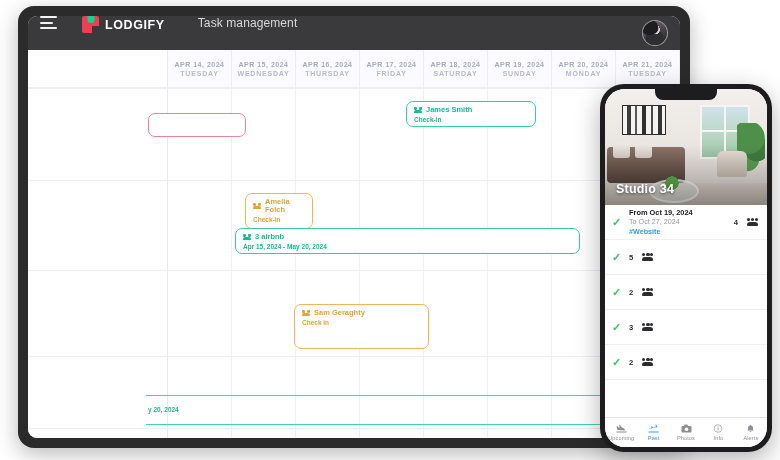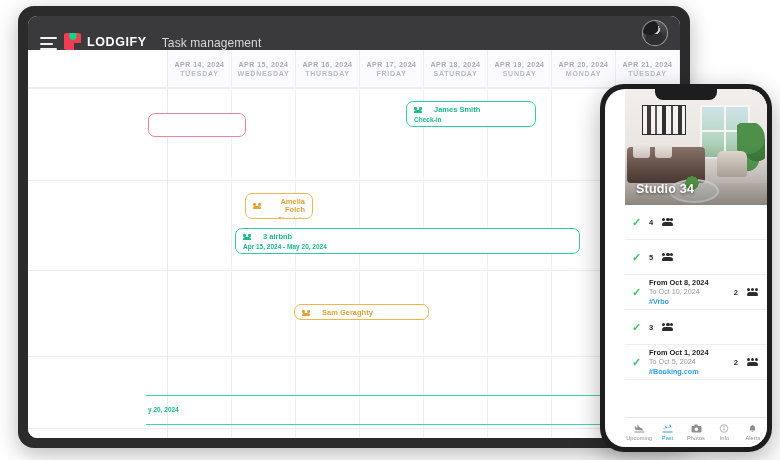--- a/index.html
+++ b/index.html
@@ -14,22 +14,22 @@
     background:#2b2b2b; border-radius:16px; padding:0;
     box-shadow:0 6px 22px rgba(0,0,0,.28);
   }
   .tablet-screen {
     position:absolute; left:10px; top:10px; right:10px; bottom:10px;
     background:#ffffff; border-radius:9px; overflow:hidden;
   }
 
   
   .topbar {
-    height:34px; background:#3a3a3c; display:flex; align-items:flex-end;
-    padding:0 12px; gap:7px; position:relative;
+    height:34px; background:#3a3a3c; display:flex; align-items:flex-start;
+    padding:0 12px; gap:25px; position:relative;
   }
   .burger { width:17px; height:13px; display:flex; flex-direction:column;
             justify-content:space-between; cursor:pointer; }
   .burger i { display:block; height:2px; background:#f2f2f2; border-radius:1px; }
   .burger i:nth-child(2){ width:78%; }
   .burger i:nth-child(3){ width:100%; }
 
   .brand { display:flex; align-items:center; gap:6px; }
   .logo-mark { position:relative; width:17px; height:17px; }
   .logo-mark .sq { position:absolute; left:0; top:0; width:17px; height:17px;
@@ -77,21 +77,21 @@
   .grid-cols .gc-first { width:140px; flex:0 0 140px; border-right:1px solid #e8e8ee; }
   .grid-cols .gc { flex:1 1 0; border-right:1px solid #f0f0f4; }
 
   .rowline { position:absolute; left:0; right:0; height:1px; background:#ededf2; }
 
   
   .blk {
     position:absolute; border-radius:7px; background:#fff;
     padding:4px 7px; overflow:hidden; cursor:pointer;
   }
-  .blk .bl-title { display:flex; align-items:center; gap:12px;
+  .blk .bl-title { display:flex; align-items:center; gap:4px;
                    font-size:7.5px; font-weight:bold; line-height:1.1; }
   .blk .bl-sub { font-size:6.5px; line-height:1.2; margin-top:1.5px; font-weight:bold; }
   .ppl { display:inline-block; width:8px; height:6px; position:relative; flex:0 0 8px; }
   .ppl i, .ppl b {
     position:absolute; display:block; border-radius:50%;
     background:currentColor;
   }
   .ppl i { width:2.6px; height:2.6px; left:0; top:0; }
   .ppl b { width:2.6px; height:2.6px; right:0; top:0; }
   .ppl::after {
@@ -112,21 +112,21 @@
               white-space:nowrap; }
 
   
   .phone {
     position:absolute; left:600px; top:84px; width:172px; height:368px;
     background:#1d1d1f; border-radius:24px; padding:5px;
     box-shadow:0 8px 26px rgba(0,0,0,.3);
   }
   .phone-screen {
     position:relative; width:100%; height:100%; background:#fff;
-    border-radius:20px; overflow:hidden; display:flex; flex-direction:column;padding-left:20px;
+    border-radius:20px; overflow:hidden; display:flex; flex-direction:column;
   }
   .notch {
     position:absolute; left:50%; transform:translateX(-50%); top:0;
     width:62px; height:11px; background:#1d1d1f;
     border-radius:0 0 8px 8px; z-index:6;
   }
 
   
   .hero { position:relative; height:116px; flex:0 0 116px; overflow:hidden;
           background:#e9e4df; }
@@ -308,21 +308,21 @@
             <div class="bl-title">
               <span class="ppl">
                   <i></i>
                   <b></b>
                 </span>
               <span>James Smith</span>
             </div>
             <div class="bl-sub">Check-in</div>
           </div>
 
-          <div class="blk blk-orange" style="left:217px; top:105px; width:68px; height:26px;text-align:right;">
+          <div class="blk blk-orange" style="left:217px; top:105px; width:68px; height:36px;">
             <div class="bl-title">
               <span class="ppl">
                   <i></i>
                   <b></b>
                 </span>
               <span>Amelia Folch</span>
             </div>
             <div class="bl-sub">Check-in</div>
           </div>
 
@@ -330,21 +330,21 @@
             <div class="bl-title">
               <span class="ppl">
                   <i></i>
                   <b></b>
                 </span>
               <span>3 airbnb</span>
             </div>
             <div class="bl-sub">Apr 15, 2024 - May 20, 2024</div>
           </div>
 
-          <div class="blk blk-orange" style="left:266px; top:216px; width:135px; height:16px;">
+          <div class="blk blk-orange" style="left:266px; top:216px; width:135px; height:45px;">
             <div class="bl-title">
               <span class="ppl">
                   <i></i>
                   <b></b>
                 </span>
               <span>Sam Geraghty</span>
             </div>
             <div class="bl-sub">Check in</div>
           </div>
 
@@ -374,70 +374,65 @@
         <span class="table"></span>
         <span class="greenery"></span>
         <span class="shade"></span>
         <span class="studio">Studio 34</span>
       </div>
 
       <div class="plist">
 
         <div class="prow">
           <span class="check">✓</span>
+          <span class="pinfo">
+            <span class="l1" style="display:block">From Oct 19, 2024</span>
+            <span class="l2" style="display:block">To Oct 27, 2024</span>
+            <span class="l3" style="display:block">#Website</span>
+          </span>
           <span class="pcount">4</span>
           <span class="gicon">
               <i class="h1"></i>
               <i class="h2"></i>
               <i class="h3"></i>
             </span>
         </div>
 
         <div class="prow">
           <span class="check">✓</span>
           <span class="pcount">5</span>
           <span class="gicon">
               <i class="h1"></i>
               <i class="h2"></i>
               <i class="h3"></i>
             </span>
         </div>
 
         <div class="prow">
           <span class="check">✓</span>
-          <span class="pinfo">
-            <span class="l1" style="display:block">From Oct 8, 2024</span>
-            <span class="l2" style="display:block">To Oct 10, 2024</span>
-            <span class="l3" style="display:block">#Vrbo</span>
-          </span>
           <span class="pcount">2</span>
           <span class="gicon">
               <i class="h1"></i>
               <i class="h2"></i>
               <i class="h3"></i>
             </span>
         </div>
 
         <div class="prow">
           <span class="check">✓</span>
           <span class="pcount">3</span>
           <span class="gicon">
               <i class="h1"></i>
               <i class="h2"></i>
               <i class="h3"></i>
             </span>
         </div>
 
         <div class="prow">
           <span class="check">✓</span>
-          <span class="pinfo">
-            <span class="l1" style="display:block">From Oct 1, 2024</span>
-            <span class="l2" style="display:block">To Oct 5, 2024</span>
-            <span class="l3" style="display:block">#Booking.com</span>
-          </span>
           <span class="pcount">2</span>
           <span class="gicon">
               <i class="h1"></i>
               <i class="h2"></i>
               <i class="h3"></i>
             </span>
         </div>
 
       </div>
 

